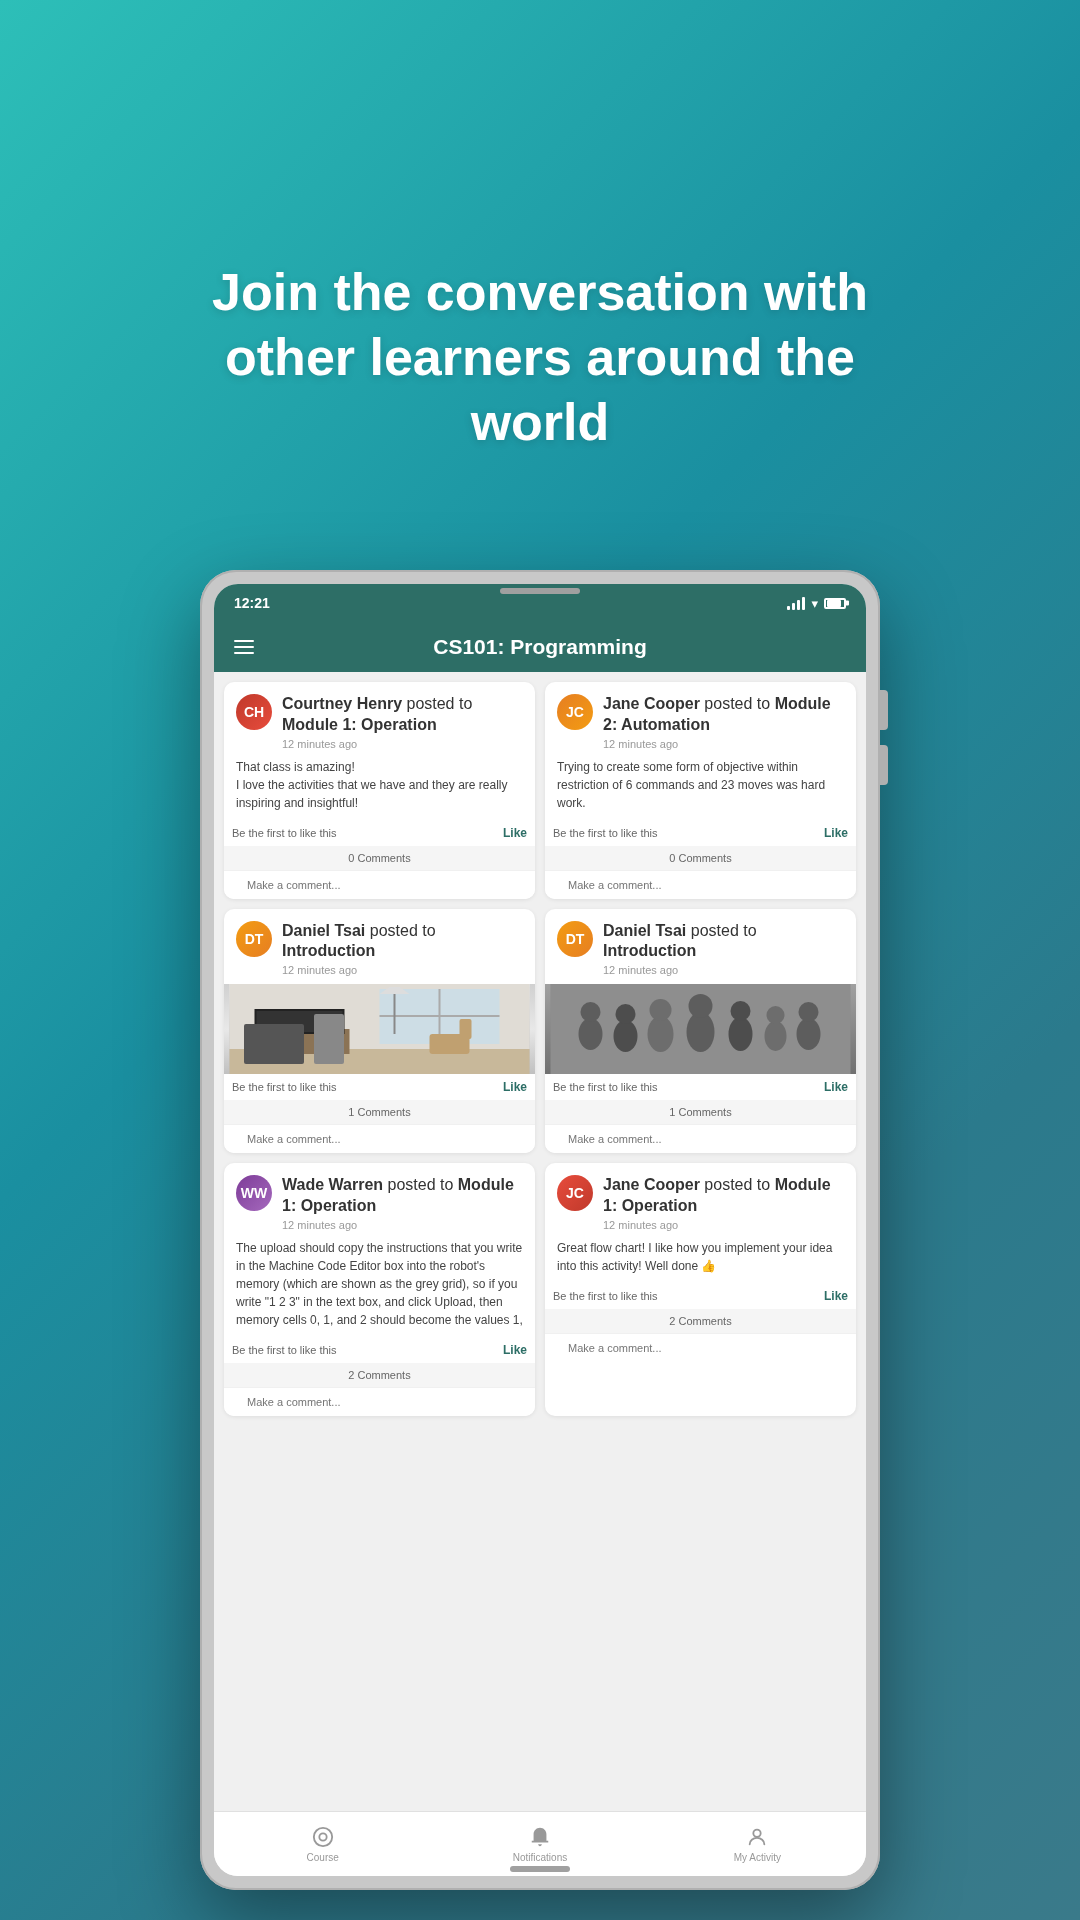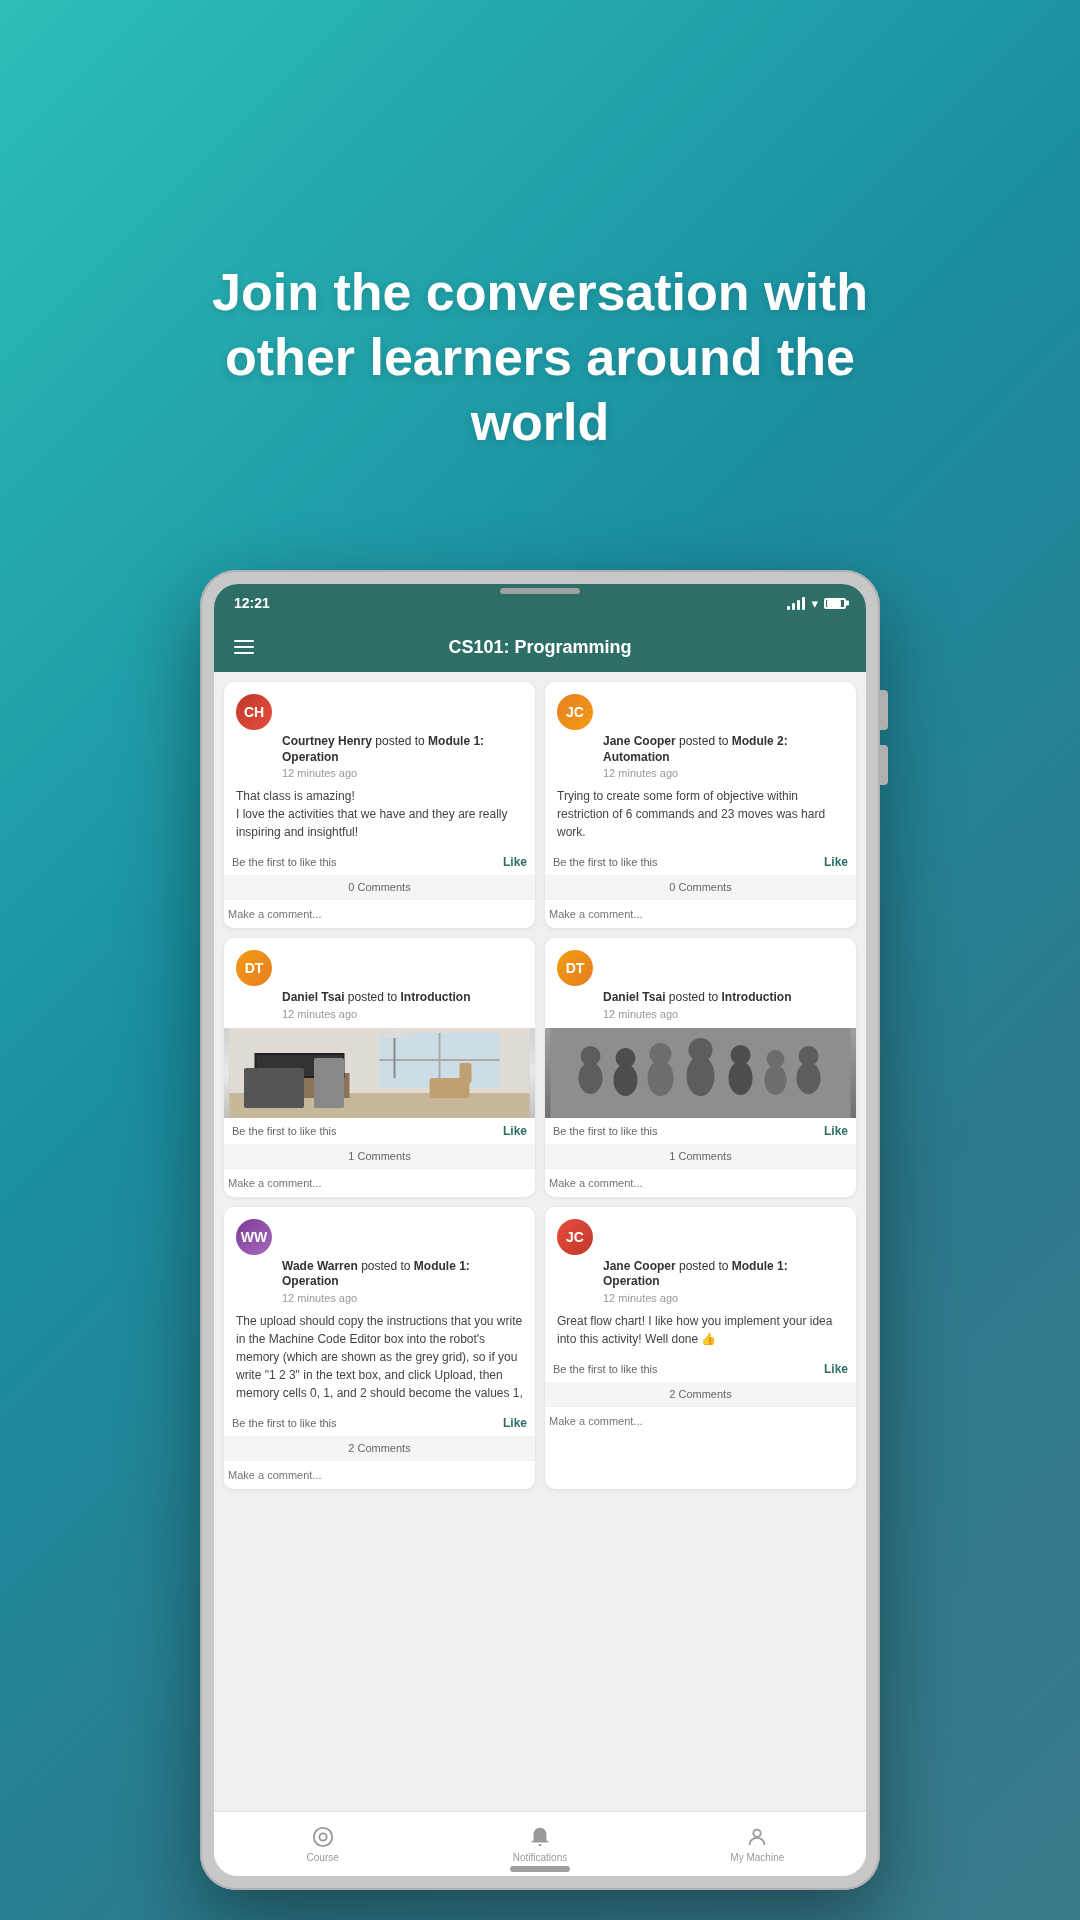--- a/index.html
+++ b/index.html
@@ -175,21 +175,21 @@
 
     .hamburger span {
       width: 20px;
       height: 2px;
       background: white;
       border-radius: 1px;
     }
 
     .app-title {
       color: white;
-      font-size: 18px;
+      font-size: 21px;
       font-weight: 600;
     }
 
     
     .feed-content {
       flex: 1;
       overflow-y: auto;
       padding: 10px;
       display: grid;
       grid-template-columns: 1fr 1fr;
@@ -224,24 +224,23 @@
       font-size: 14px;
       font-weight: 700;
       color: white;
     }
 
     .post-meta {
       flex: 1;
     }
 
     .post-author {
-      font-size: 12px;
+      font-size: 16px;
       color: #333;
       line-height: 1.3;
-      margin-top: 40px;
     }
 
     .post-author strong {
       font-weight: 600;
     }
 
     .post-module {
       font-weight: 700;
       color: #333;
     }
@@ -326,21 +325,21 @@
       text-align: center;
       padding: 6px;
       font-size: 11px;
       color: #666;
     }
 
     .comment-input {
       width: 100%;
       border: none;
       border-top: 1px solid #f0f0f0;
-      padding: 8px 4px;
+      padding: 8px 23px;
       font-size: 11px;
       color: #bbb;
       outline: none;
       background: white;
     }
 
     
     .bottom-nav {
       background: white;
       display: flex;
@@ -627,18 +626,18 @@
         <span class="nav-label">Notifications</span>
       </div>
 
       <div class="nav-item">
         <div class="nav-icon">
           <svg width="22" height="22" viewBox="0 0 24 24" fill="none">
             <circle cx="12" cy="8" r="4" stroke="#999" stroke-width="2"></circle>
             <path d="M4 20c0-4 3.58-7 8-7s8 3 8 7" stroke="#999" stroke-width="2" stroke-linecap="round"></path>
           </svg>
         </div>
-        <span class="nav-label">My Machine</span>
+        <span class="nav-label">My Activity</span>
       </div>
 
     </div>
   </div>
 </div>
 
 </body></html>

